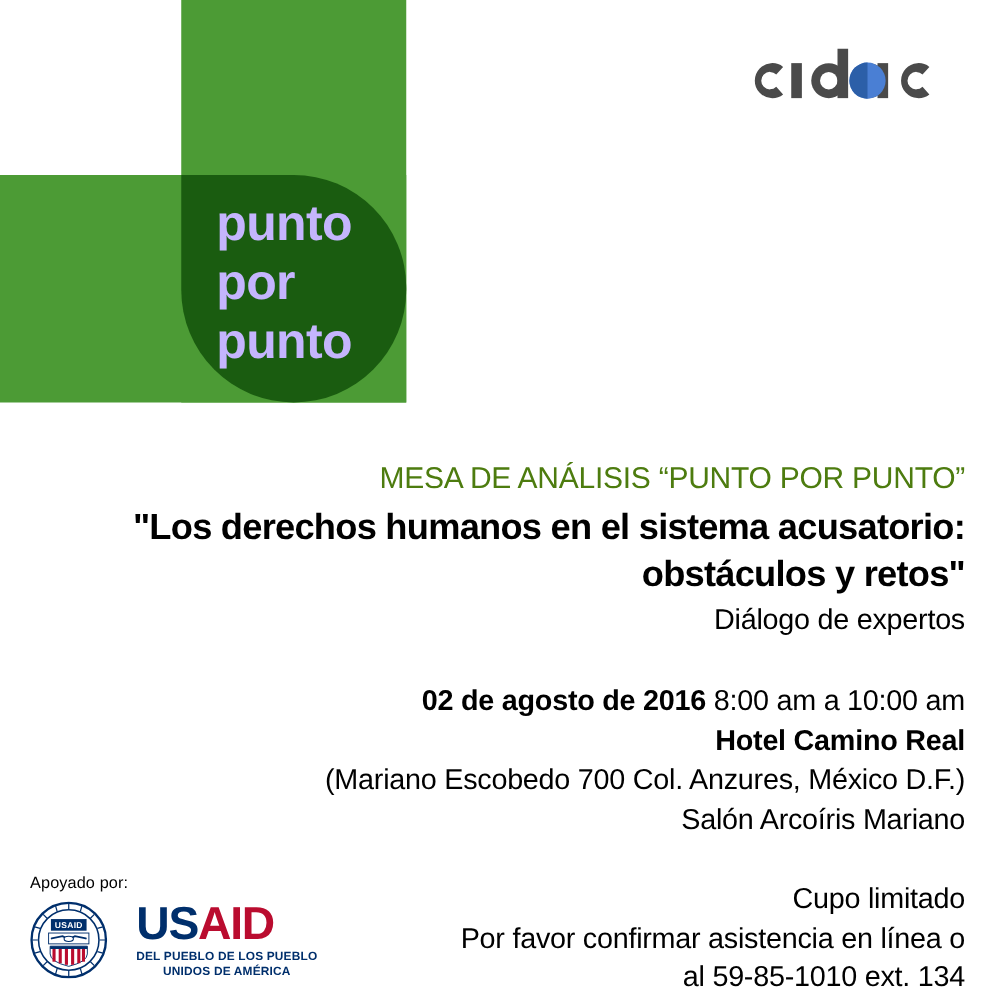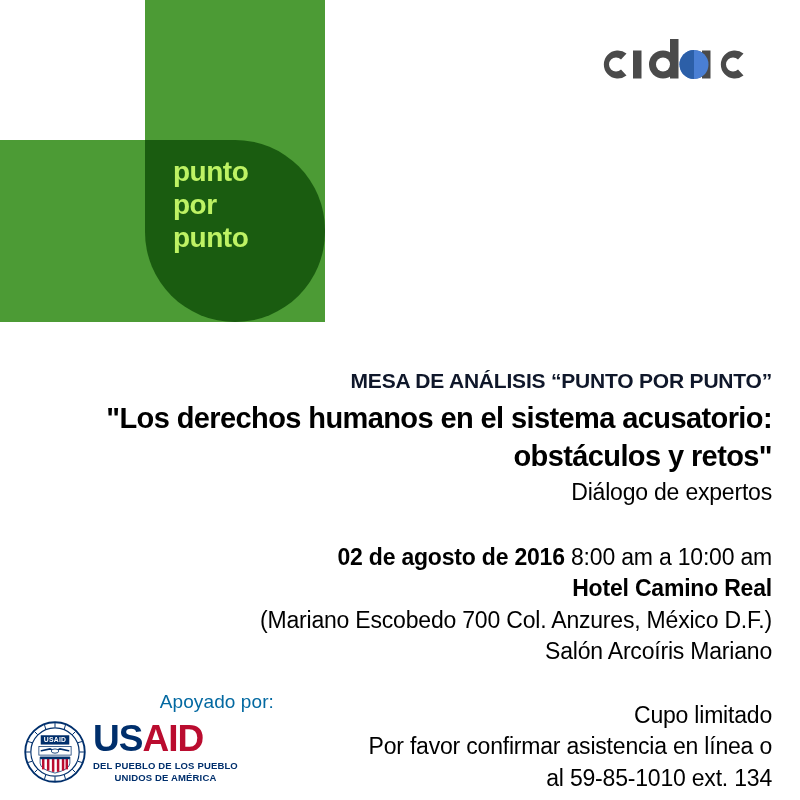--- a/index.html
+++ b/index.html
@@ -22,41 +22,41 @@
     position: absolute; left: 0; top: 140px; width: 325px; height: 182px;
     background: #4C9B35;
   }
   .g-round {
     position: absolute; left: 145px; top: 140px; width: 180px; height: 182px;
     background: #1A5C10;
     border-radius: 0 92px 92px 92px;
   }
   .g-round .ppl {
     position: absolute; left: 28px; top: 16px;
-    color: #bef264;
-    font-size: 28px;
+    color: #c4b5fd;
+    font-size: 40px;
     font-weight: 700;
     line-height: 1.17;
     letter-spacing: -0.5px;
   }
 
   
   #cidac-logo { position: absolute; right: 28px; top: 30px; width: 180px; height: 60px; }
   #cidac-logo svg { display: block; width: 100%; height: 100%; }
 
   
   #content {
     position: absolute; left: 20px; right: 28px; top: 368px;
     text-align: right;
     color: #000;
   }
   .kicker {
-    color: #0f172a;
-    font-size: 21px;
-    font-weight: 700;
+    color: #4d7c0f;
+    font-size: 24px;
+    font-weight: 400;
     letter-spacing: -0.2px;
     line-height: 1.25;
   }
   .title {
     font-size: 29px;
     font-weight: 700;
     line-height: 1.3;
     letter-spacing: -0.6px;
     margin-top: 6px;
   }
@@ -71,27 +71,26 @@
   .event { margin-top: 34px; font-size: 23px; line-height: 1.37; letter-spacing: -0.2px; }
   .event .ln { display: block; }
   .event b { font-weight: 700; }
 
   .rsvp { margin-top: 32px; font-size: 23px; line-height: 1.37; letter-spacing: -0.2px; }
   .rsvp .ln { display: block; }
 
   
   #usaid-block { position: absolute; left: 24px; bottom: 16px; width: 250px; }
   #usaid-label {
-    font-size: 19px;
-    color: #0369a1;
+    font-size: 13px;
+    color: #000000;
     letter-spacing: 0.1px;
     margin-bottom: 7px;
-    text-align: right;
-  }
-  #usaid-logo { display: flex; align-items: center; gap: 7px; }
+  }
+  #usaid-logo { display: flex; align-items: center; gap: 23px; }
   #usaid-seal { width: 62px; height: 62px; flex: 0 0 62px; }
   #usaid-seal svg { display: block; width: 100%; height: 100%; }
   #usaid-words { line-height: 1; }
   .usaid-wordmark {
     font-size: 37px;
     font-weight: 700;
     letter-spacing: -1px;
     line-height: 1;
     white-space: nowrap;
   }

